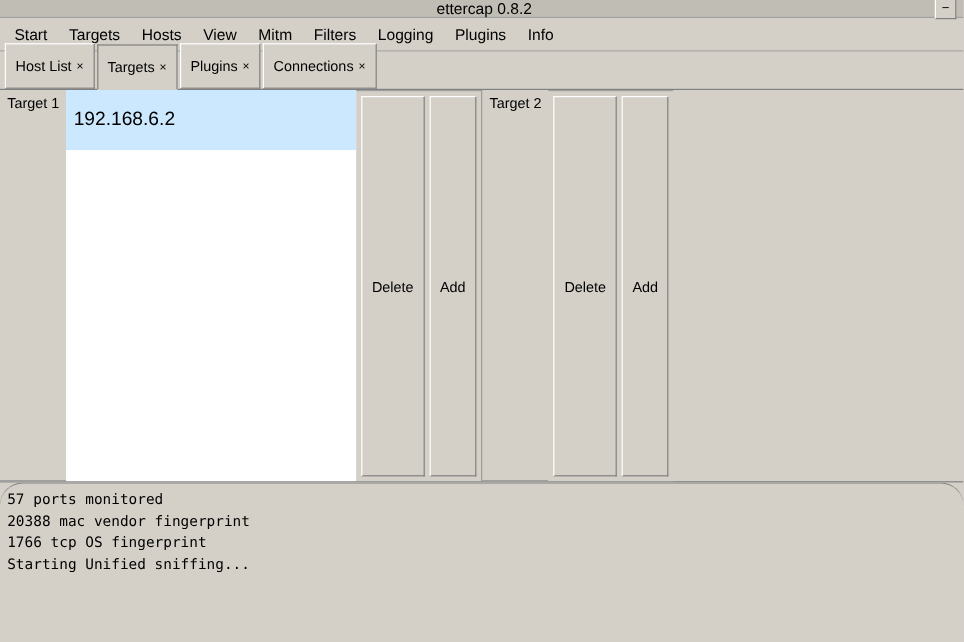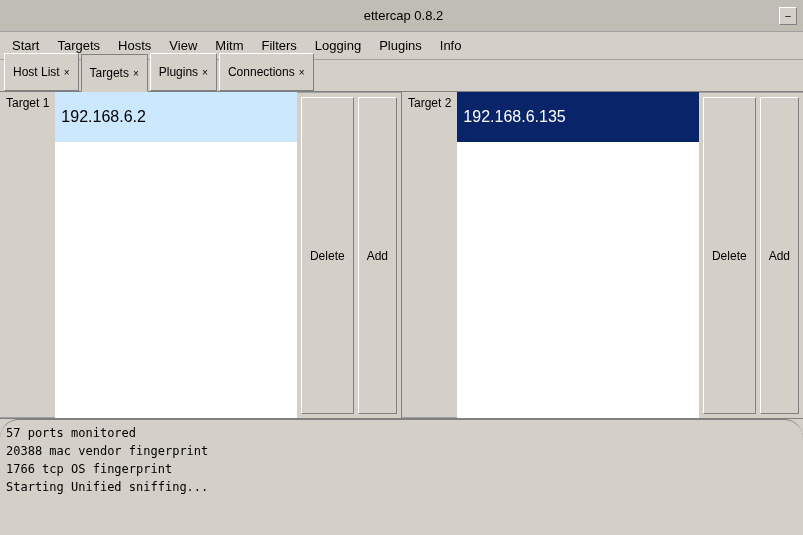--- a/index.html
+++ b/index.html
@@ -13,21 +13,21 @@
     }
 
     
     .titlebar {
       background: #c0bdb5;
       display: flex;
       align-items: center;
       justify-content: space-between;
       padding: 3px 6px;
       border-bottom: 1px solid #a0a0a0;
-      height: 32px;
+      height: 15px;
     }
     .titlebar-title {
       flex: 1;
       text-align: center;
       font-size: 13px;
       font-weight: normal;
     }
     .titlebar-controls {
       display: flex;
       gap: 4px;
@@ -249,23 +249,20 @@
           <div class="target-list-item light-selected">192.168.6.2</div>
         </div>
       <div class="target-buttons">
         <button class="btn">Delete</button>
         <button class="btn">Add</button>
       </div>
     </div>
 
     <div class="target-panel">
       <div class="target-header">Target 2</div>
-      <div class="target-list" id="target2-list">
-          <div class="target-list-item selected">192.168.6.135</div>
-        </div>
       <div class="target-buttons">
         <button class="btn">Delete</button>
         <button class="btn">Add</button>
       </div>
     </div>
 
   </div>
 
   <div class="log-area" id="log-area">
       <div class="log-line">57 ports monitored</div>

